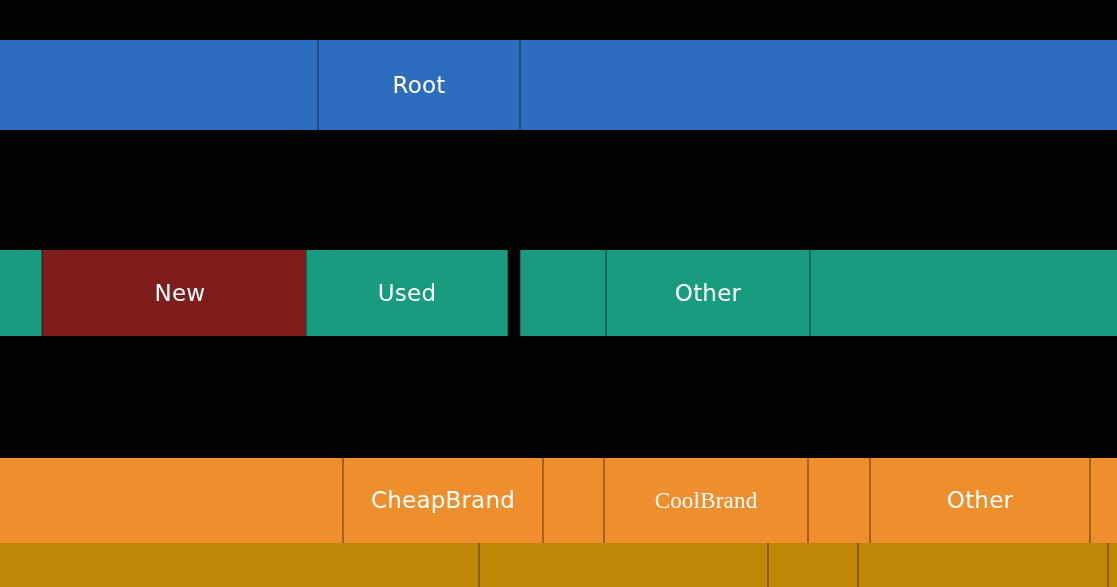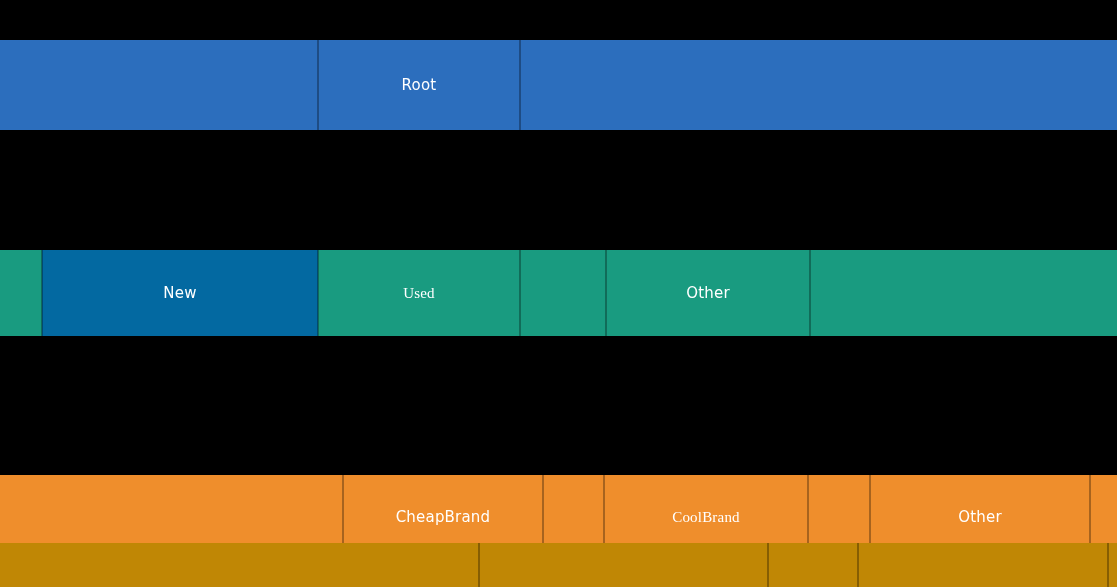--- a/index.html
+++ b/index.html
@@ -41,54 +41,54 @@
   
   .icicle-node.has-left-edge {
     border-left: 1px solid rgba(0, 0, 0, 0.30);
   }
   .icicle-node.has-right-edge {
     border-right: 1px solid rgba(0, 0, 0, 0.30);
   }
 
   .node-label {
     color: #ffffff;
-    font-size: 15px;
+    font-size: 23px;
     font-weight: 400;
     line-height: 1;
     letter-spacing: 0.2px;
     white-space: nowrap;
     pointer-events: none;
   }
 </style>
 </head>
 <body>
 
 <div id="icicle-canvas" style="background: rgb(0, 0, 0); width: 1117px; height: 587px;">
     <div class="icicle-row" style="top: 40px; height: 90px;">
       <div class="icicle-node has-right-edge" style="left: 0px; width: 318px; background: rgb(44, 110, 189);"></div>
       <div class="icicle-node has-left-edge has-right-edge" style="left: 318px; width: 202px; background: rgb(44, 110, 189);">
         <span class="node-label">Root</span>
       </div>
       <div class="icicle-node has-left-edge" style="left: 520px; width: 597px; background: rgb(44, 110, 189);"></div>
     </div>
     <div class="icicle-row" style="top: 250px; height: 86px;">
       <div class="icicle-node has-right-edge" style="left: 0px; width: 42px; background: rgb(25, 155, 128);"></div>
-      <div class="icicle-node has-left-edge has-right-edge" style="left: 42px; width: 276px; background: #0369a1;">
+      <div class="icicle-node has-left-edge has-right-edge" style="left: 42px; width: 276px; background: #7f1d1d;">
         <span class="node-label">New</span>
       </div>
-      <div class="icicle-node has-left-edge has-right-edge" style="left: 318px; width: 202px; background: rgb(25, 155, 128); font-family: Liberation Serif, serif;">
+      <div class="icicle-node has-left-edge has-right-edge" style="left: 306px; width: 202px; background: rgb(25, 155, 128);">
         <span class="node-label">Used</span>
       </div>
       <div class="icicle-node has-left-edge has-right-edge" style="left: 520px; width: 86px; background: rgb(25, 155, 128);"></div>
       <div class="icicle-node has-left-edge has-right-edge" style="left: 606px; width: 204px; background: rgb(25, 155, 128);">
         <span class="node-label">Other</span>
       </div>
       <div class="icicle-node has-left-edge" style="left: 810px; width: 307px; background: rgb(25, 155, 128);"></div>
     </div>
-    <div class="icicle-row" style="top: 475px; height: 85px;">
+    <div class="icicle-row" style="top: 458px; height: 85px;">
       <div class="icicle-node has-right-edge" style="left: 0px; width: 343px; background: rgb(239, 142, 44);"></div>
       <div class="icicle-node has-left-edge has-right-edge" style="left: 343px; width: 200px; background: rgb(239, 142, 44);">
         <span class="node-label">CheapBrand</span>
       </div>
       <div class="icicle-node has-left-edge has-right-edge" style="left: 543px; width: 61px; background: rgb(239, 142, 44);"></div>
       <div class="icicle-node has-left-edge has-right-edge" style="left: 604px; width: 204px; background: rgb(239, 142, 44); font-family: Liberation Serif, serif;">
         <span class="node-label">CoolBrand</span>
       </div>
       <div class="icicle-node has-left-edge has-right-edge" style="left: 808px; width: 62px; background: rgb(239, 142, 44);"></div>
       <div class="icicle-node has-left-edge has-right-edge" style="left: 870px; width: 220px; background: rgb(239, 142, 44);">

